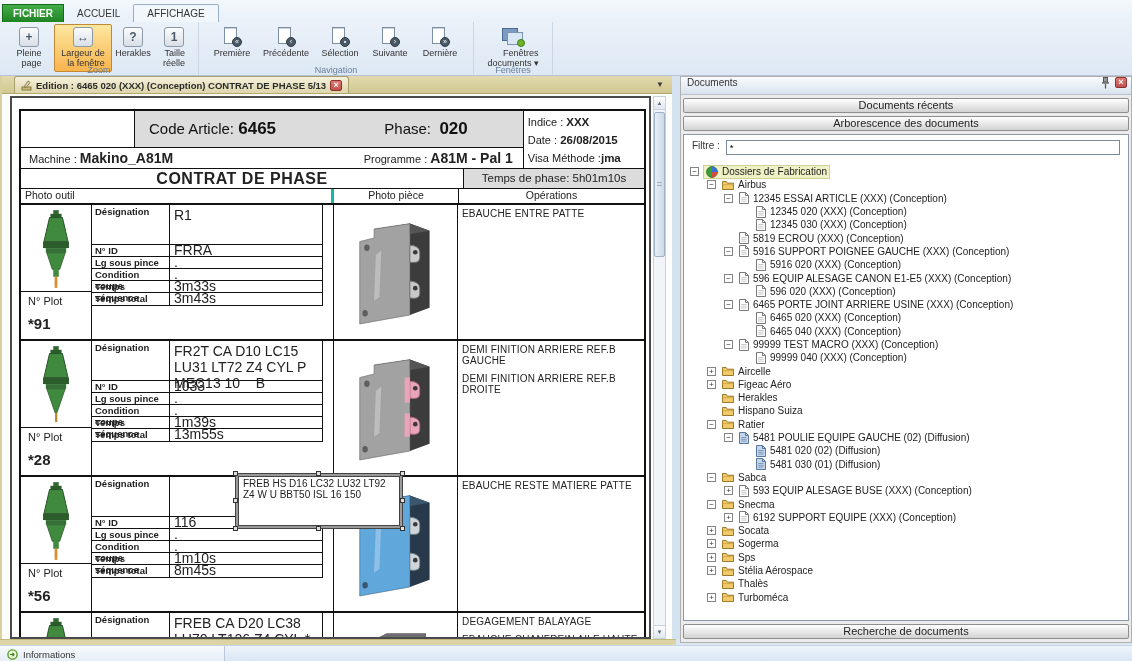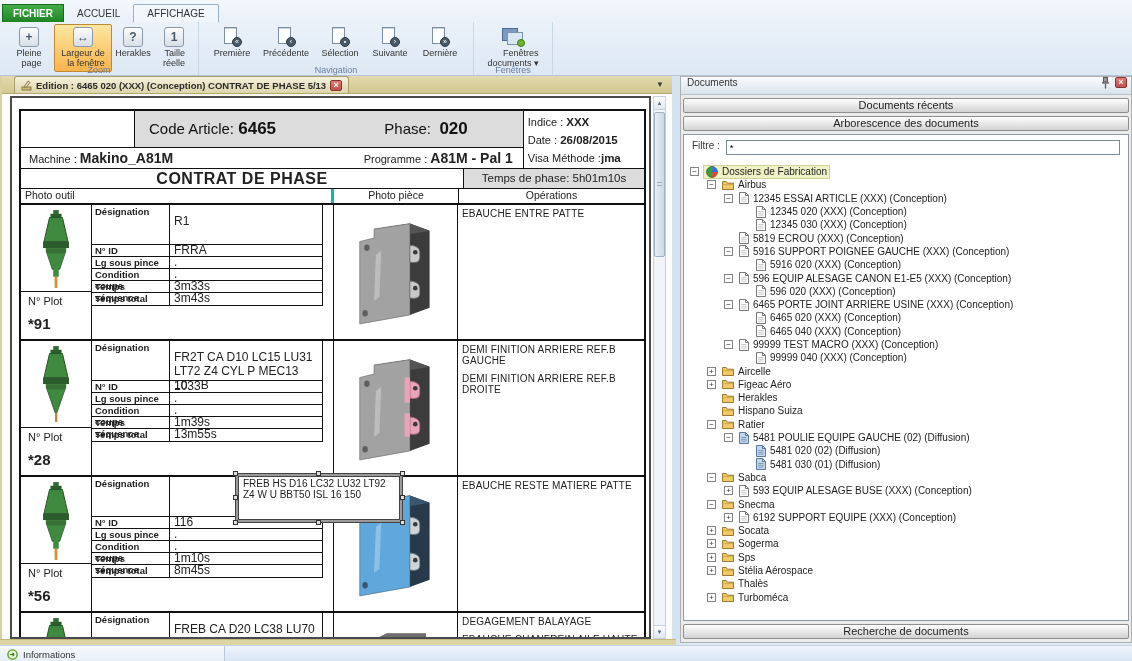--- a/index.html
+++ b/index.html
@@ -67,30 +67,30 @@
   .tc1 { width:71px; border-right:1px solid #111; position:relative; }
   .tc1 svg { display:block; margin:3px auto 0 auto; }
   .plotarea { position:absolute; left:0; right:0; top:86px; bottom:0; border-top:1px solid #111; padding:3px 0 0 7px; }
   .plotarea .pl { font-size:11px; }
   .plotarea .pv { font-size:15px; font-weight:bold; margin-top:8px; }
   .tc2 { width:242px; position:relative; }
   .ptable { width:231px; border-right:1px solid #111; border-bottom:1px solid #111; }
   .prow { display:flex; border-bottom:1px solid #111; }
   .prow:last-child { border-bottom:none; }
   .prow .pl { width:78px; border-right:1px solid #111; font-weight:bold; font-size:9.5px; padding:1px 0 0 3px; }
-  .prow .pv { flex:1; font-size:12px; padding:9px 0 0 4px; }
+  .prow .pv { flex:1; font-size:14px; padding:2px 0 0 4px; }
   .prow.des { height:40px; }
   .prow.sm { height:12px; }
   .prow.sm .pl, .prow.sm .pv { line-height:11px; padding-top:0; }
   .tc3 { width:125px; border-left:1px solid #111; border-right:1px solid #111; margin-left:-1px; display:flex; align-items:center; justify-content:center; overflow:hidden; }
   .tc4 { flex:1; padding:3px 4px; font-size:10px; }
   .tc4 .op { margin-bottom:7px; letter-spacing:.2px; }
 
   
-  .selbox { position:absolute; left:144px; top:-3px; width:166px; height:48px; background:#fff; border:2px solid #9a9a9a; outline:1px solid #444; box-shadow:inset 0 0 0 1px #444; padding:2px 0 0 5px; font-size:10px; z-index:5; }
+  .selbox { position:absolute; left:144px; top:-3px; width:166px; height:54px; background:#fff; border:2px solid #9a9a9a; outline:1px solid #444; box-shadow:inset 0 0 0 1px #444; padding:2px 0 0 5px; font-size:10px; z-index:5; }
   .selbox .hdl { position:absolute; width:5px; height:5px; background:#e0e0e0; border:1px solid #333; }
   .hdl.tl{left:-5px;top:-5px;} .hdl.tm{left:50%;top:-5px;margin-left:-3px;} .hdl.tr{right:-5px;top:-5px;}
   .hdl.ml{left:-5px;top:50%;margin-top:-3px;} .hdl.mr{right:-5px;top:50%;margin-top:-3px;}
   .hdl.bl{left:-5px;bottom:-5px;} .hdl.bm{left:50%;bottom:-5px;margin-left:-3px;} .hdl.br{right:-5px;bottom:-5px;}
 
   
   #vscroll { position:absolute; left:651px; top:20px; width:13px; height:543px; background:#f1f5fa; border:1px solid #c5d2e0; }
   .sbtn { position:absolute; left:0; width:11px; height:13px; background:linear-gradient(#fdfdfe,#dfe7ef); border-bottom:1px solid #c5d2e0; color:#5a6a7c; font-size:6px; text-align:center; line-height:13px; }
   .sbtn.down { bottom:0; border-top:1px solid #c5d2e0; border-bottom:none; }
   #vthumb { position:absolute; left:0px; top:15px; width:11px; height:145px; background:linear-gradient(90deg,#e7eef6,#cdd9e7); border:1px solid #9fb1c6; border-radius:2px; }

